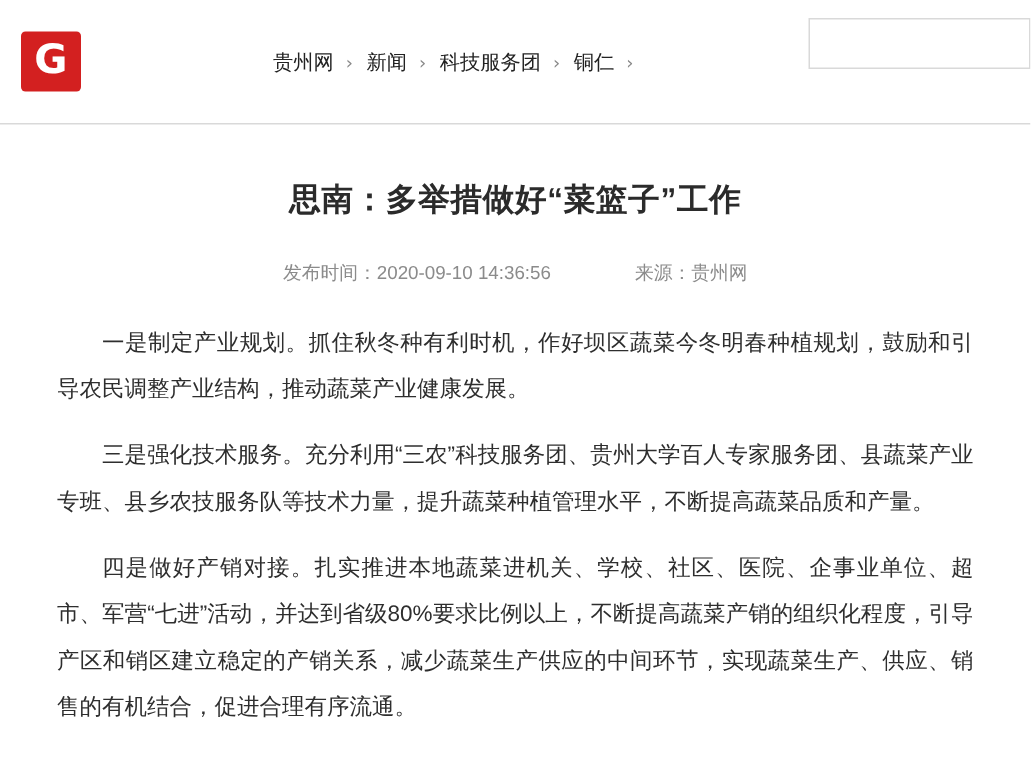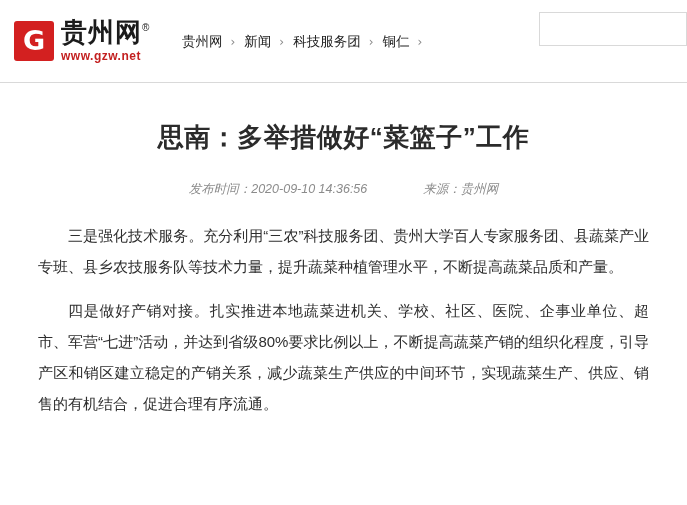--- a/index.html
+++ b/index.html
@@ -124,36 +124,35 @@
     font-family: "Liberation Sans", sans-serif;
   }
 
   
   .article {
     padding: 0 38px;
     box-sizing: border-box;
   }
   .article-title {
     text-align: center;
-    font-size: 26px;
+    font-size: 21px;
     font-weight: bold;
     color: #2b2b2b;
     margin: 36px 0 0 0;
     letter-spacing: 0.5px;
     line-height: 1.4;
   }
   .article-meta {
     display: flex;
     justify-content: center;
     align-items: center;
     gap: 56px;
     font-size: 12.5px;
     color: #8b8b8b;
     margin-top: 26px;
-    font-style: italic;
   }
   .meta-item { white-space: nowrap; }
 
   .article-body {
     margin-top: 22px;
     font-size: 15px;
     line-height: 31px;
     color: #2e2e2e;
     text-align: justify;
   }
@@ -164,24 +163,20 @@
 </style>
 </head>
 <body>
 
 <div class="site-header">
 
   <div class="logo-block">
     <div class="logo-mark">
       <span class="glyph">G</span>
     </div>
-    <div class="logo-text">
-      <div class="logo-title"><span>贵州网</span><span class="logo-reg">®</span></div>
-      <div class="logo-sub">www.gzw.net</div>
-    </div>
   </div>
 
   <nav class="breadcrumb">
     <a href="#">贵州网</a>
     <span class="crumb-sep">›</span>
     <a href="#">新闻</a>
     <span class="crumb-sep">›</span>
     <a href="#">科技服务团</a>
     <span class="crumb-sep">›</span>
     <a href="#">铜仁</a>
@@ -195,16 +190,17 @@
 
 <div class="article">
   <h1 class="article-title">思南：多举措做好“菜篮子”工作</h1>
 
   <div class="article-meta">
     <span class="meta-item">发布时间：2020-09-10 14:36:56</span>
     <span class="meta-item">来源：贵州网</span>
   </div>
 
   <div class="article-body">
+    <p>一是制定产业规划。抓住秋冬种有利时机，作好坝区蔬菜今冬明春种植规划，鼓励和引导农民调整产业结构，推动蔬菜产业健康发展。</p>
     <p>三是强化技术服务。充分利用“三农”科技服务团、贵州大学百人专家服务团、县蔬菜产业专班、县乡农技服务队等技术力量，提升蔬菜种植管理水平，不断提高蔬菜品质和产量。</p>
     <p>四是做好产销对接。扎实推进本地蔬菜进机关、学校、社区、医院、企事业单位、超市、军营“七进”活动，并达到省级80%要求比例以上，不断提高蔬菜产销的组织化程度，引导产区和销区建立稳定的产销关系，减少蔬菜生产供应的中间环节，实现蔬菜生产、供应、销售的有机结合，促进合理有序流通。</p>
   </div>
 </div>
 
 </body></html>

